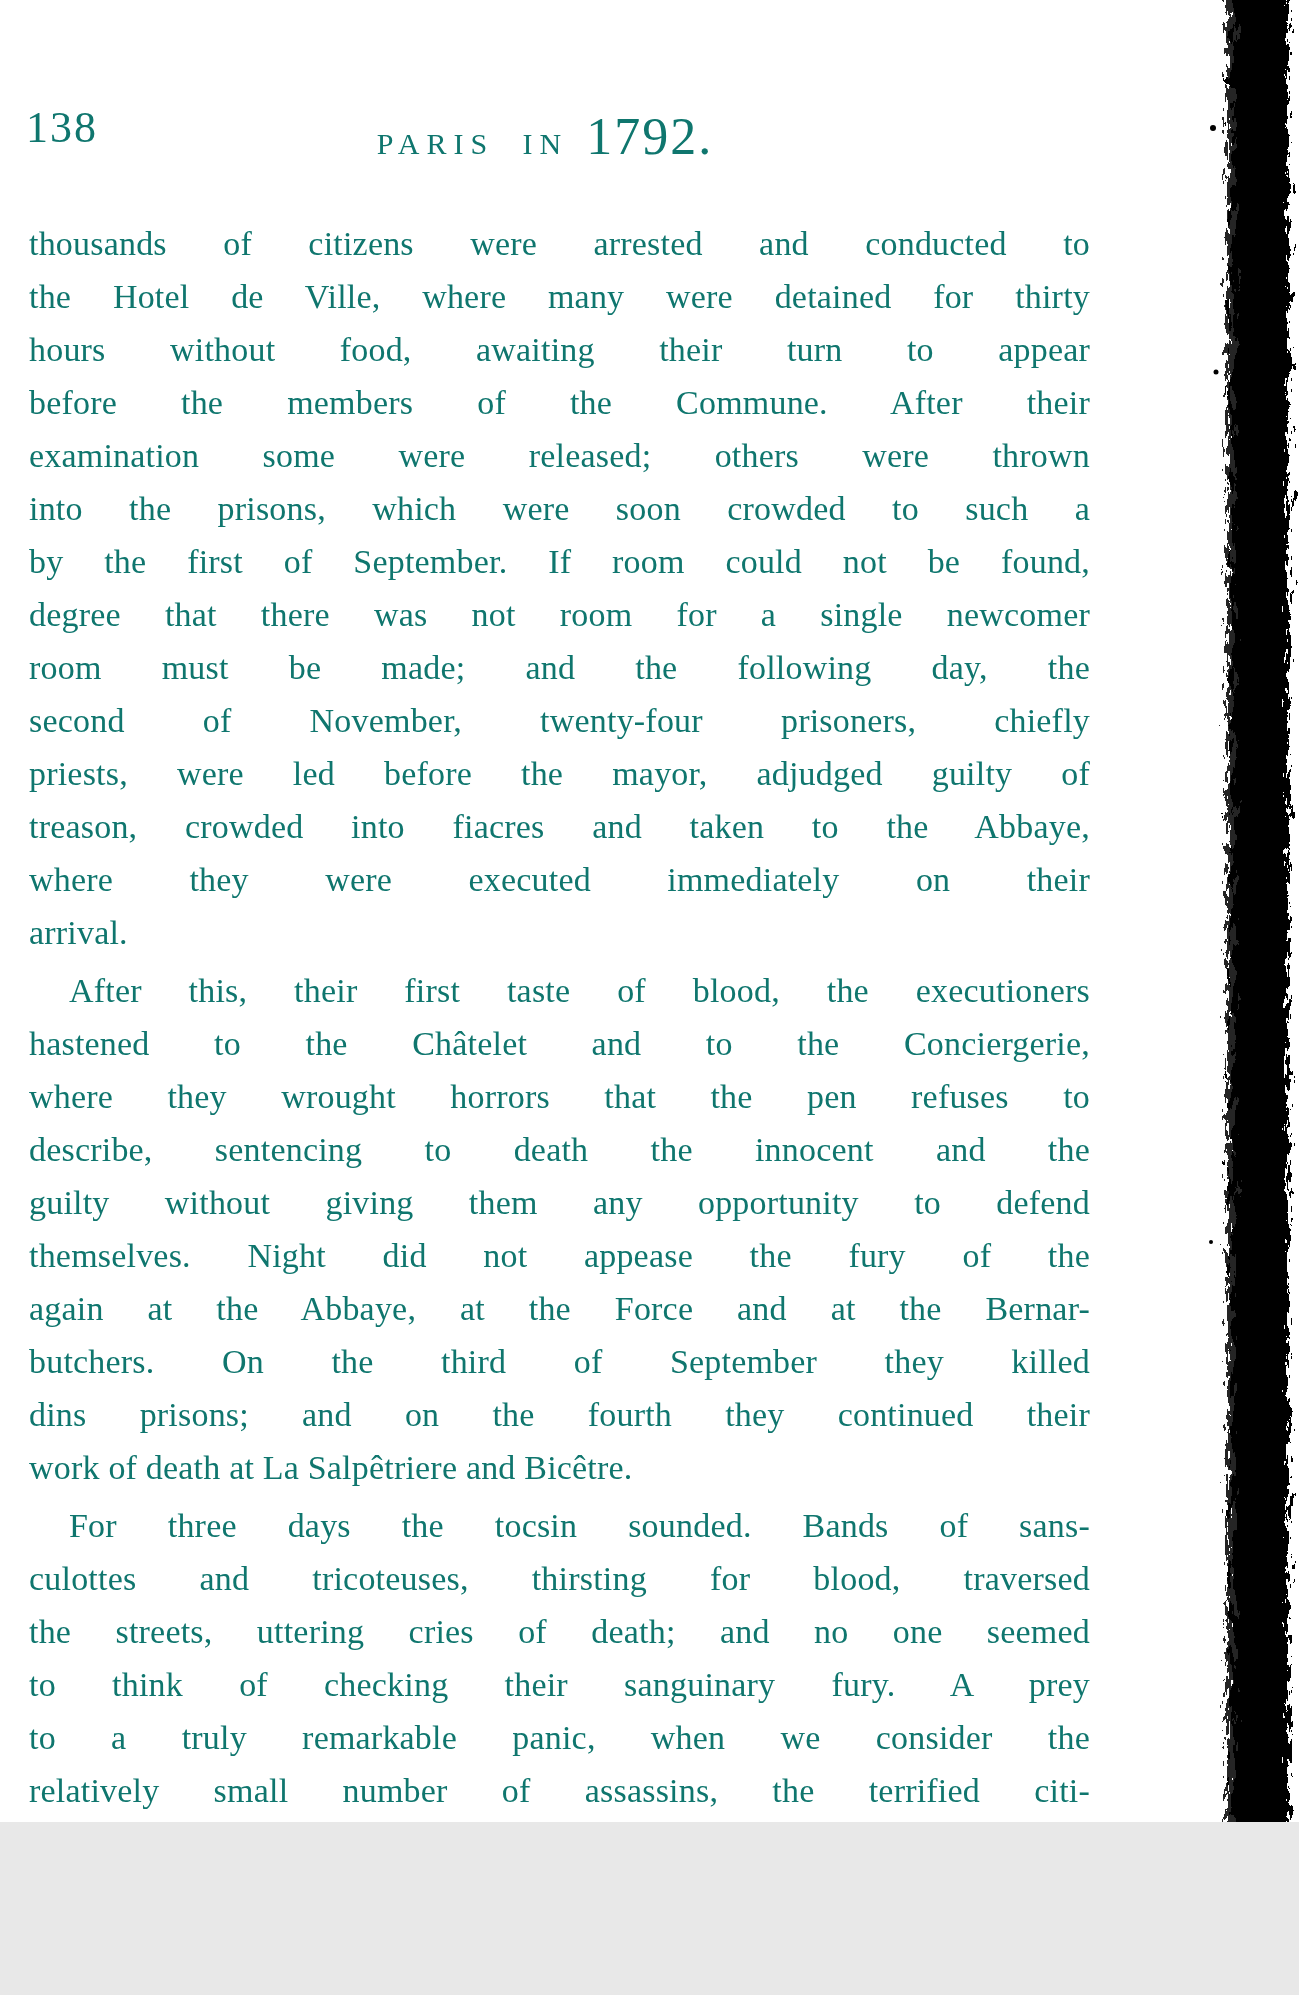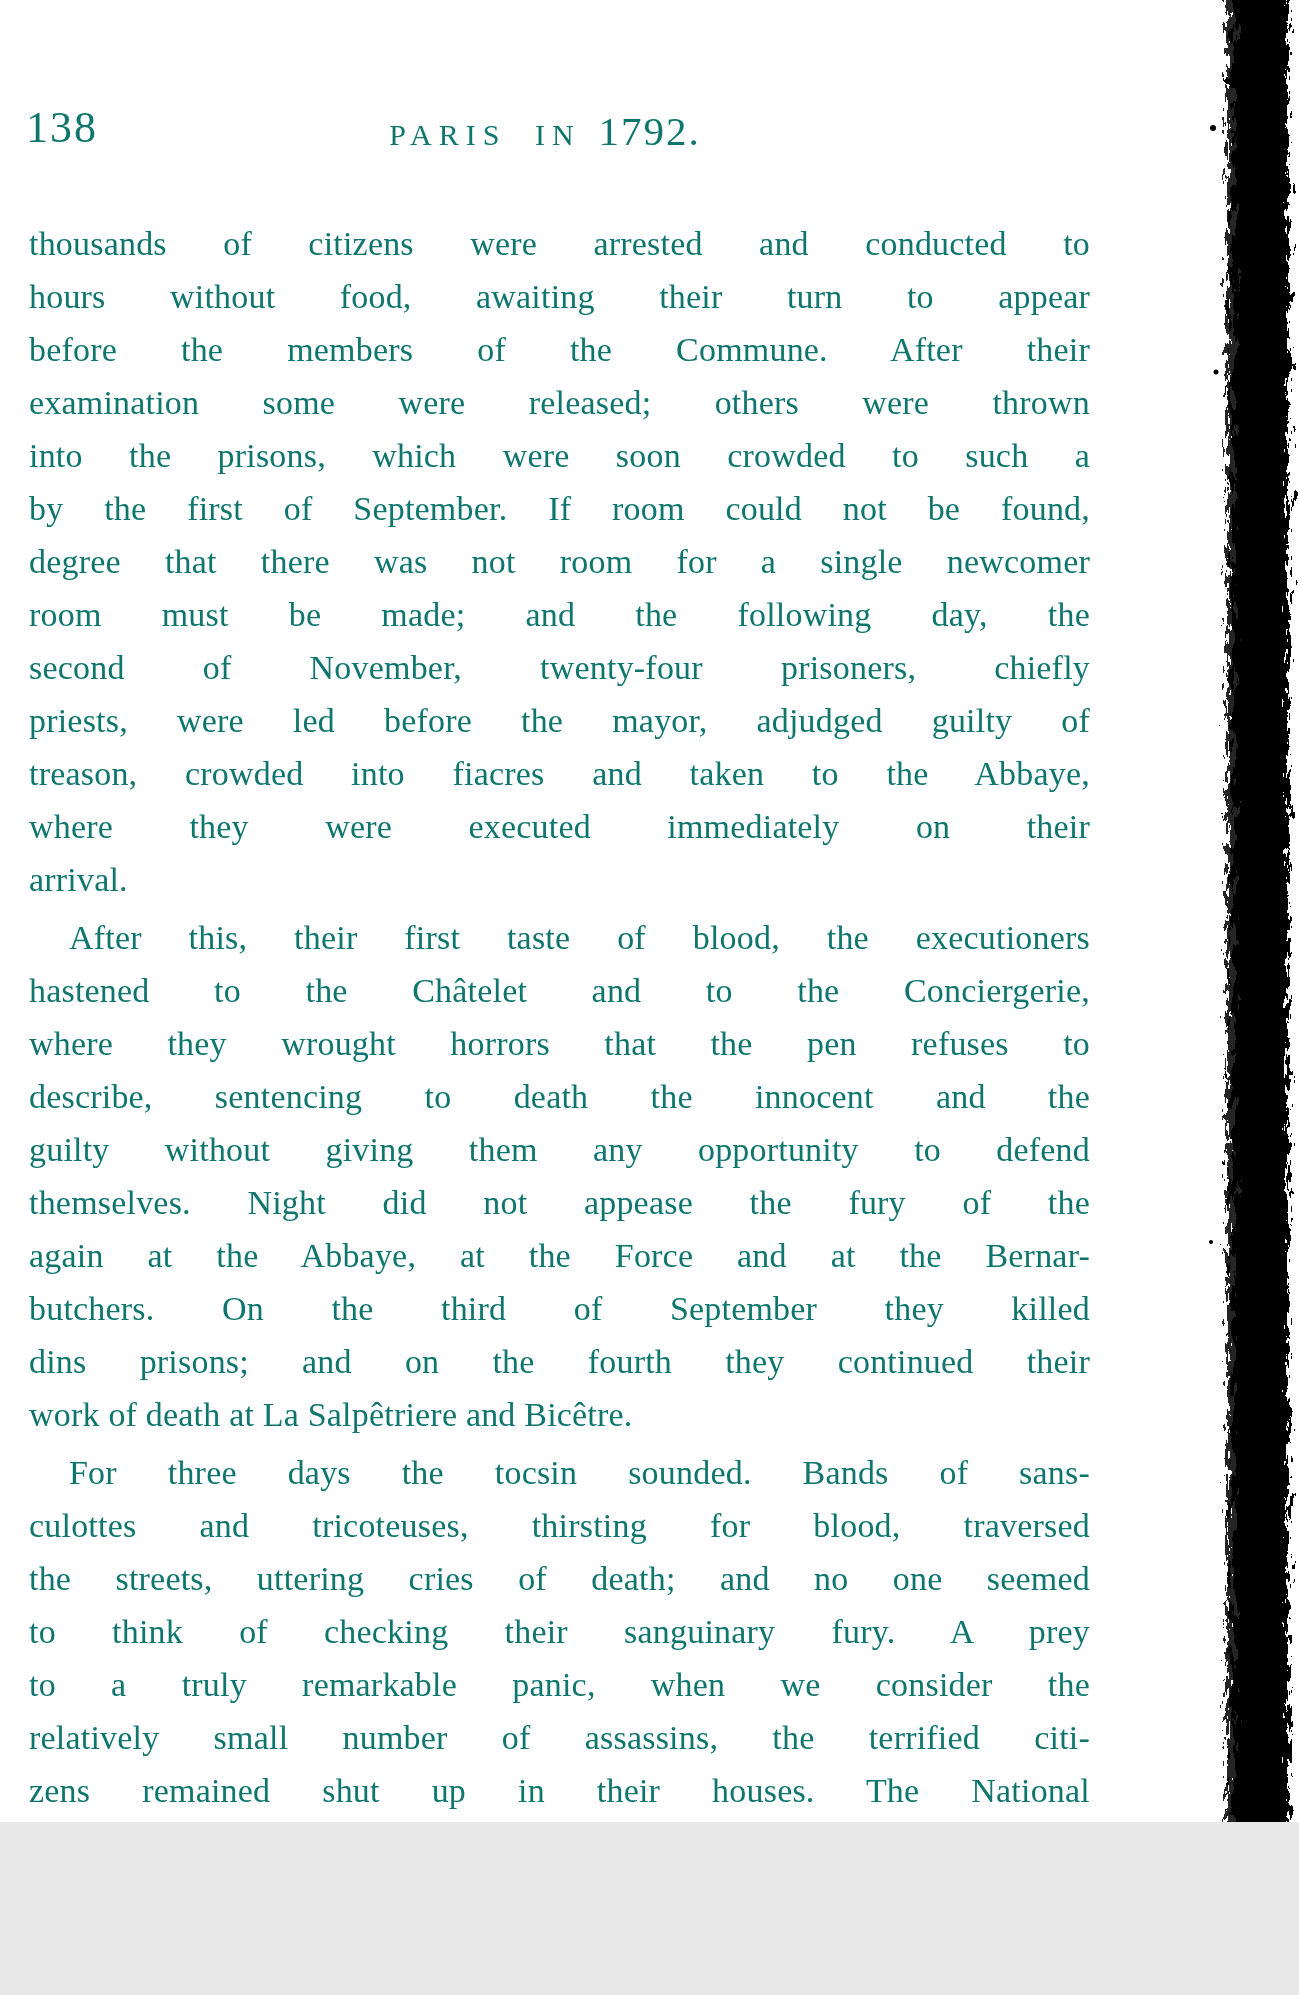--- a/index.html
+++ b/index.html
@@ -30,21 +30,21 @@
     font-size: 41px;
     line-height: 1;
   }
   .running-head .caps {
     font-size: 30px;
     letter-spacing: 7px;
     word-spacing: 14px;
     margin-right: 18px;
   }
   .running-head .year {
-    font-size: 41px;
+    font-size: 52px;
     letter-spacing: 2px;
   }
   
   .body-text {
     position: absolute;
     left: 24px;
     top: 212px;
     width: 1071px;
   }
   .para { margin: 5px; padding: 0; }
@@ -85,20 +85,21 @@
   <div class="pagenum">138</div>
 
   <div class="running-head">
     <span class="caps">PARIS IN</span><span class="year">1792.</span>
   </div>
 
   <div class="body-text">
 
     <div class="para">
       <div class="line">thousands of citizens were arrested and conducted to</div>
+      <div class="line">the Hotel de Ville, where many were detained for thirty</div>
       <div class="line">hours without food, awaiting their turn to appear</div>
       <div class="line">before the members of the Commune. After their</div>
       <div class="line">examination some were released; others were thrown</div>
       <div class="line">into the prisons, which were soon crowded to such a</div>
       <div class="line">by the first of September. If room could not be found,</div>
       <div class="line">degree that there was not room for a single newcomer</div>
       <div class="line">room must be made; and the following day, the</div>
       <div class="line">second of November, twenty-four prisoners, chiefly</div>
       <div class="line">priests, were led before the mayor, adjudged guilty of</div>
       <div class="line">treason, crowded into fiacres and taken to the Abbaye,</div>

